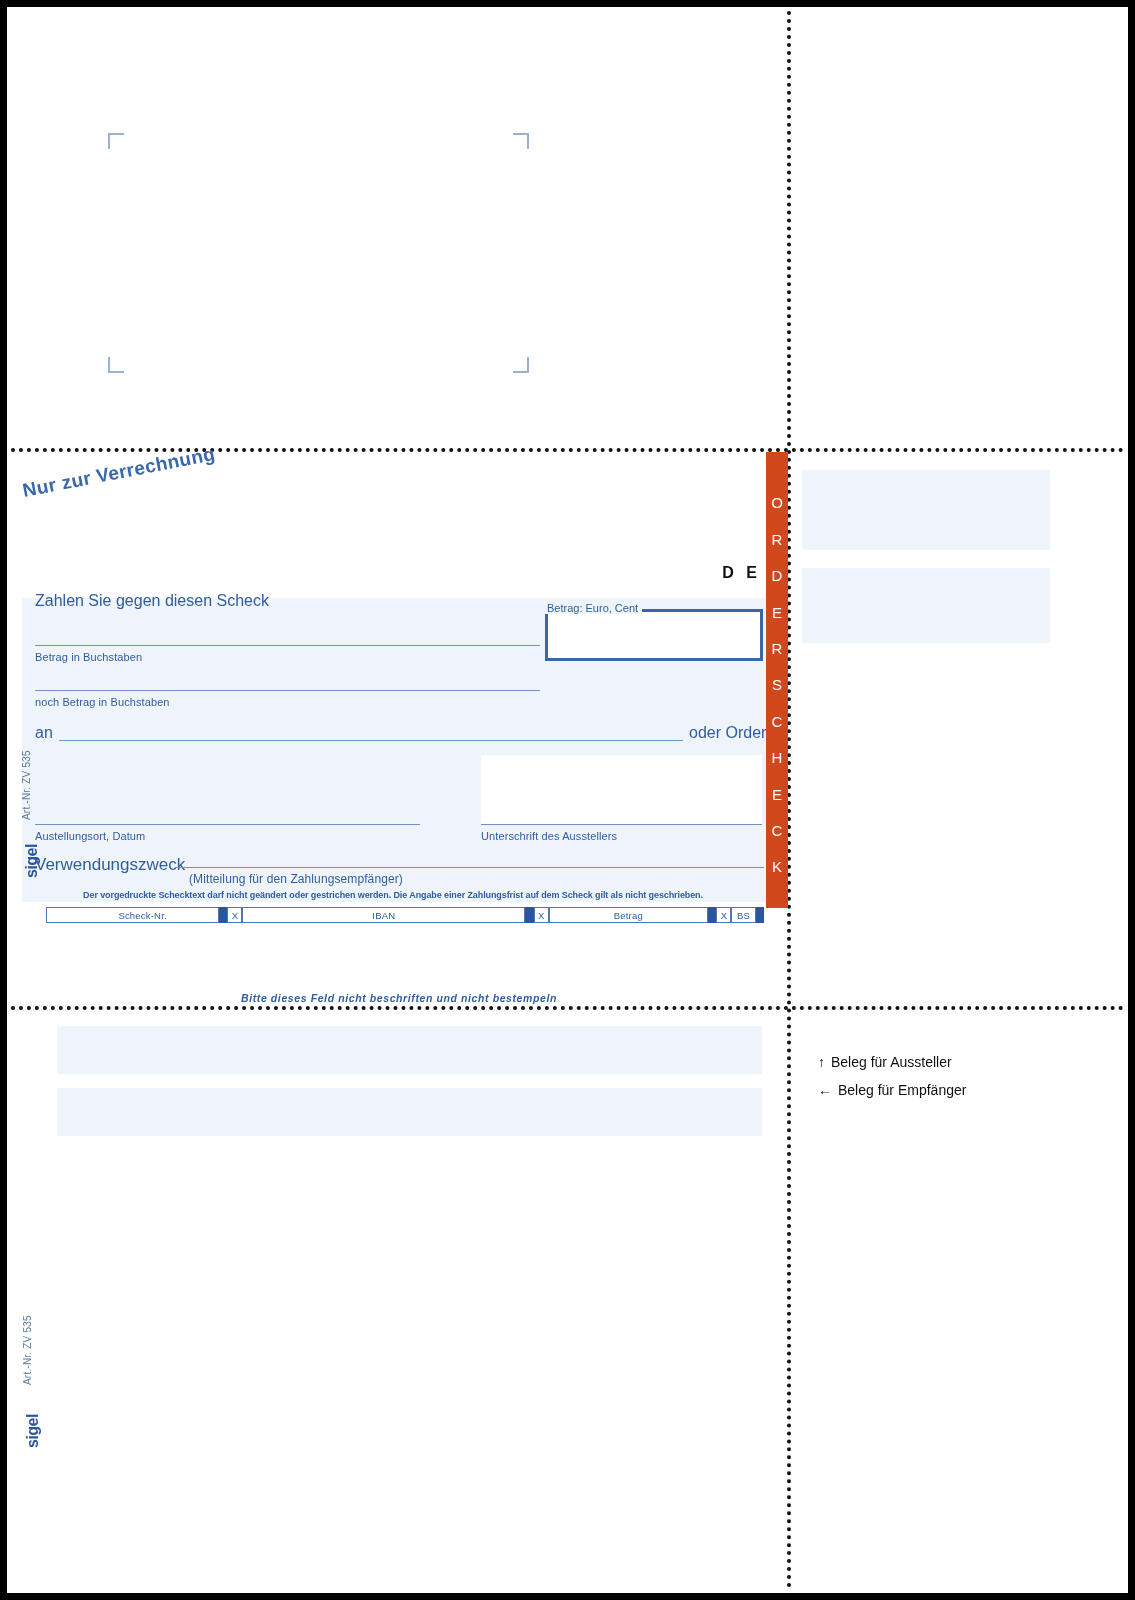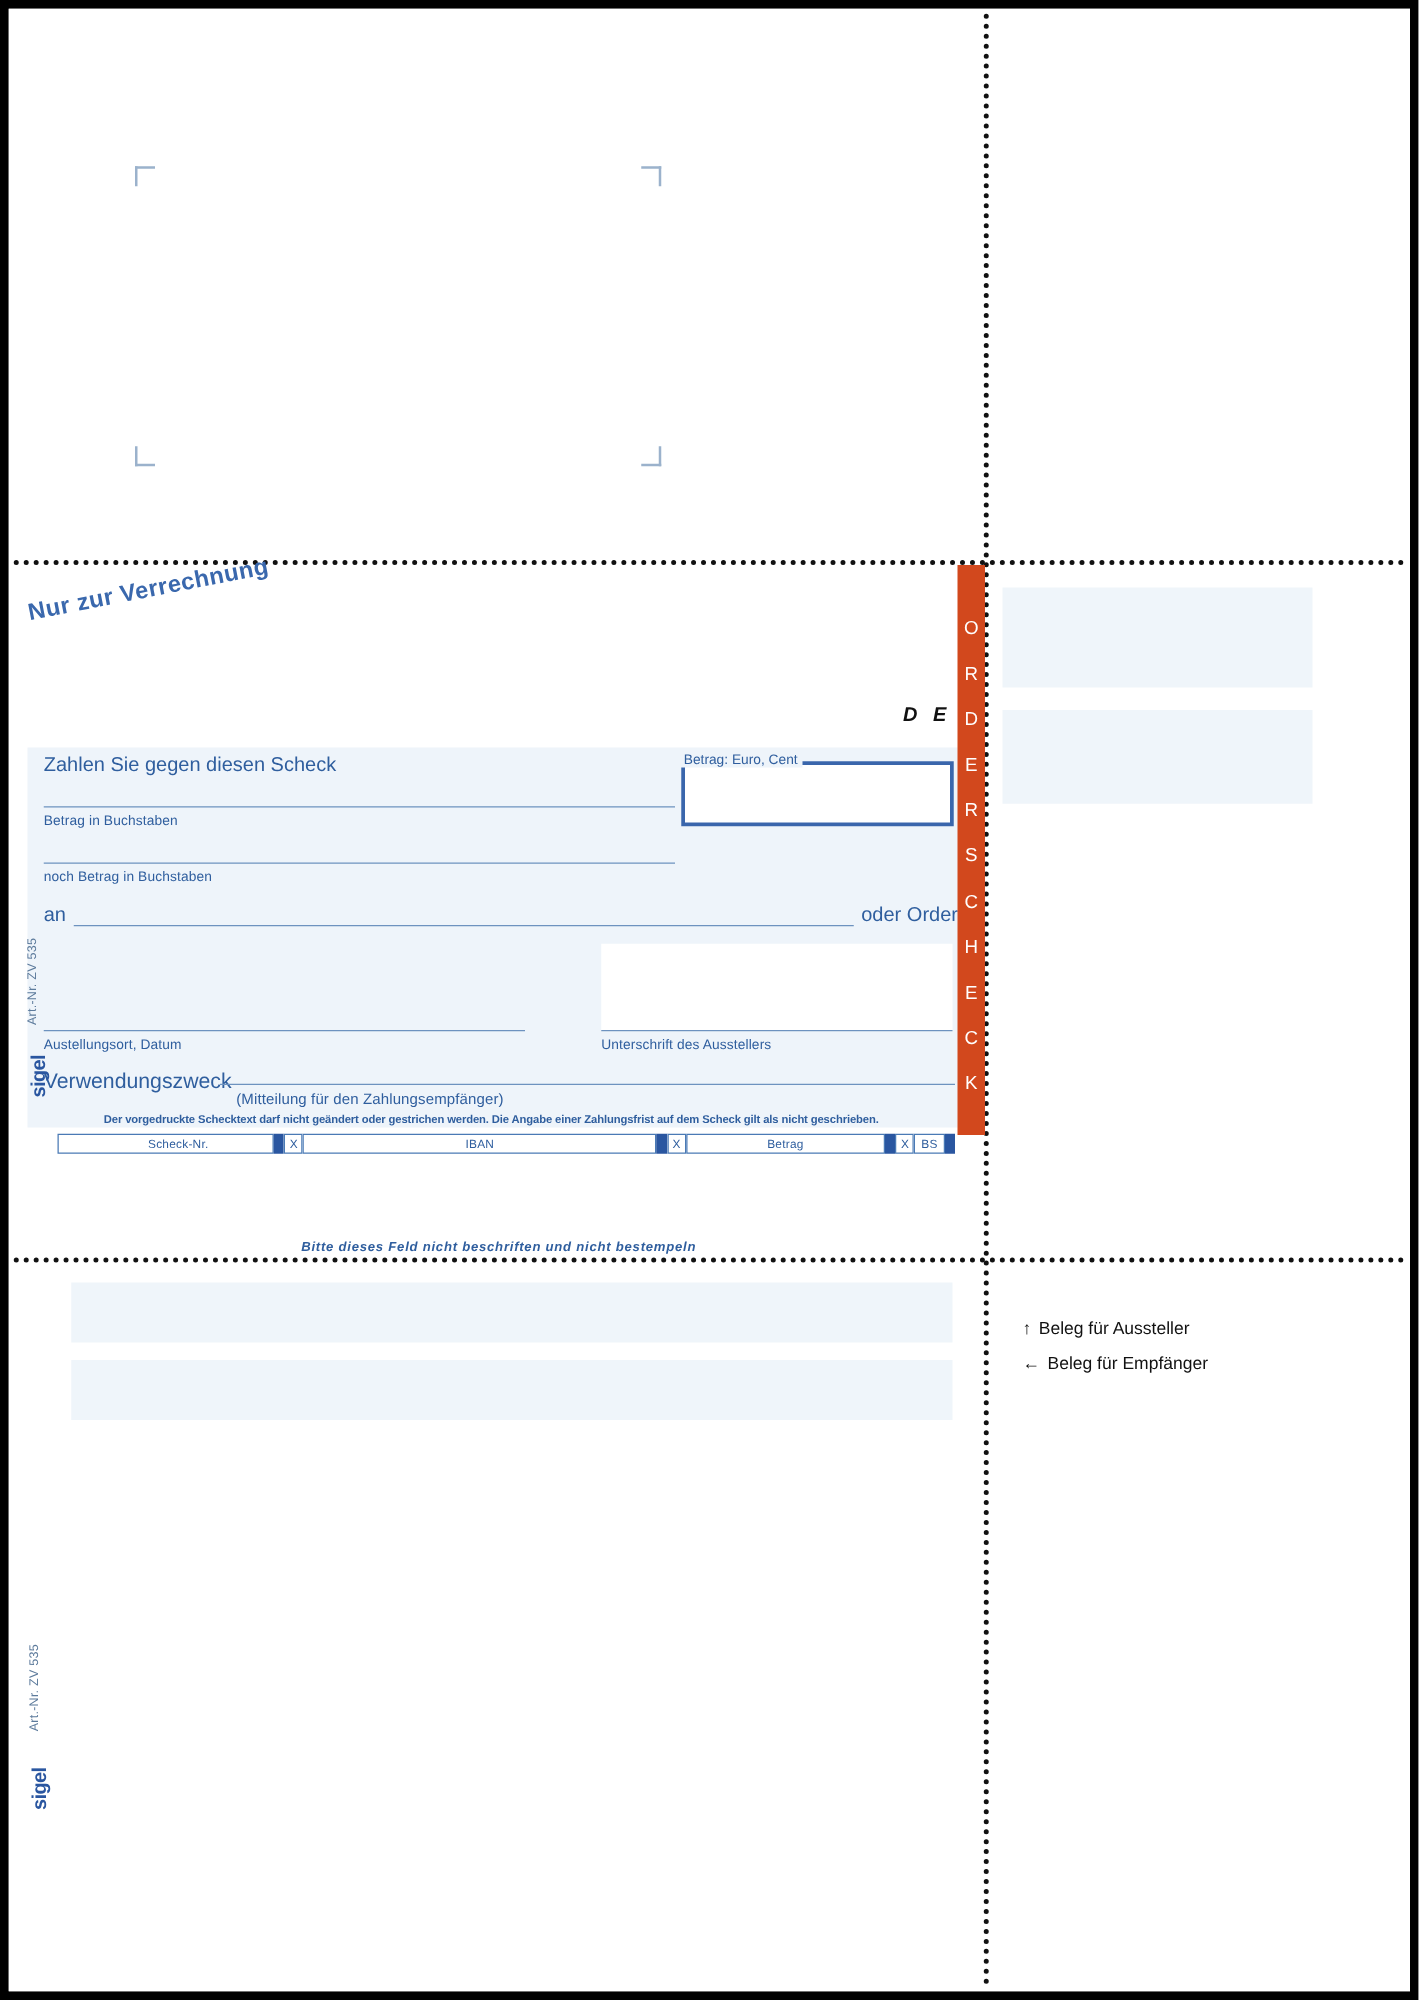--- a/index.html
+++ b/index.html
@@ -70,21 +70,20 @@
     white-space: nowrap;
   }
 
   .de-mark {
     position: absolute;
     right: 26px; top: 112px;
     color: #111111;
     font-size: 16px;
     font-weight: bold;
     letter-spacing: 4px;
-    font-style: italic;
   }
 
   .band-main {
     position: absolute;
     left: 11px; top: 146px;
     width: 754px; height: 304px;
     background: #eef4fa;
   }
 
   .lbl-blue {
@@ -259,21 +258,21 @@
   <div class="reg br" style="left:513px; top:357px;"></div>
 
   <div id="check-body">
 
     <div class="verrechnung">Nur zur Verrechnung</div>
 
     <div class="de-mark">D E</div>
 
     <div class="band-main"></div>
 
-    <div class="lbl-blue-lg" style="position:absolute; left:24px; top:152px;">Zahlen Sie gegen diesen Scheck</div>
+    <div class="lbl-blue-lg" style="position:absolute; left:24px; top:140px;">Zahlen Sie gegen diesen Scheck</div>
 
     <div id="amount-box"></div>
     <div id="amount-label">Betrag: Euro, Cent</div>
 
     <div class="hline" style="left:24px; top:193px; width:505px;"></div>
     <div class="lbl-blue" style="position:absolute; left:24px; top:199px;">Betrag in Buchstaben</div>
 
     <div class="hline" style="left:24px; top:238px; width:505px;"></div>
     <div class="lbl-blue" style="position:absolute; left:24px; top:244px;">noch Betrag in Buchstaben</div>
 

